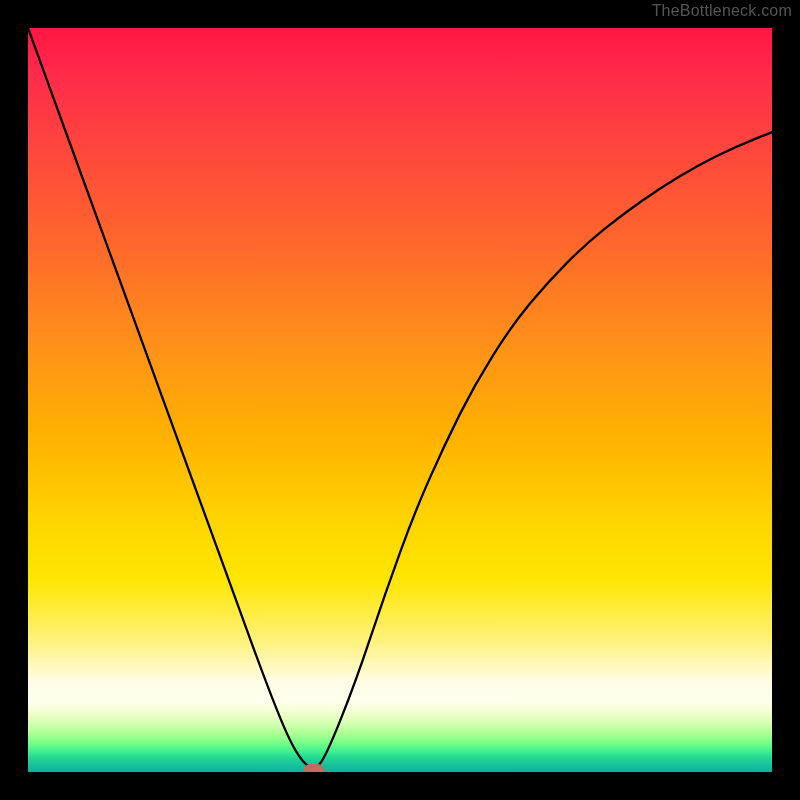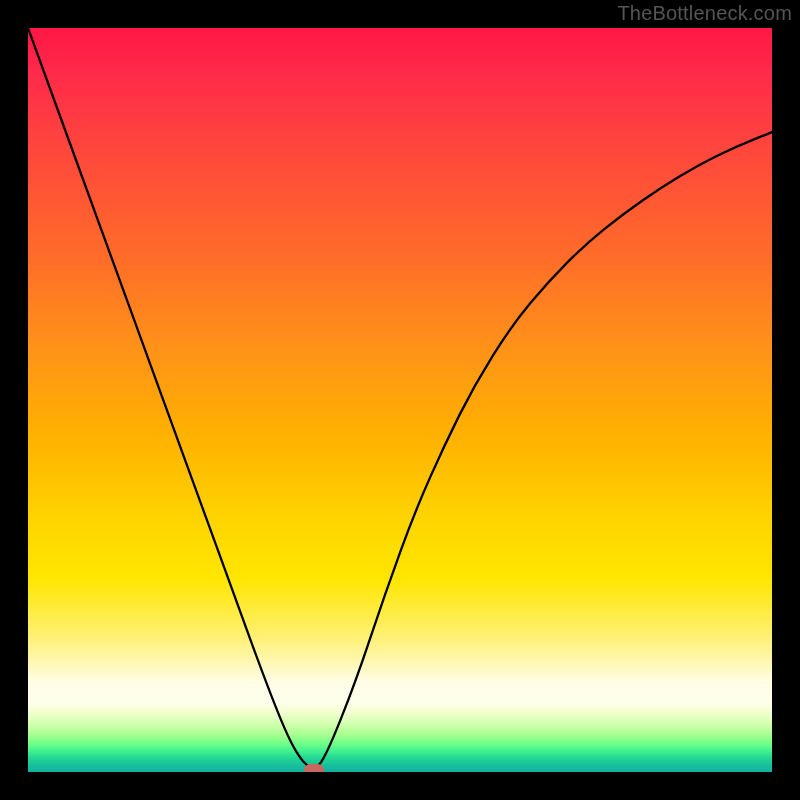--- a/index.html
+++ b/index.html
@@ -15,21 +15,21 @@
     position: relative;
     width: 800px;
     height: 800px;
     background: #000;
   }
   .watermark {
     position: absolute;
     top: 2px;
     right: 8px;
     color: #555;
-    font-size: 20px;
+    font-size: 16px;
     font-weight: 500;
     letter-spacing: 0.2px;
     user-select: none;
   }
   .plot-area {
     position: absolute;
     left: 28px;
     top: 28px;
     width: 744px;
     height: 744px;

